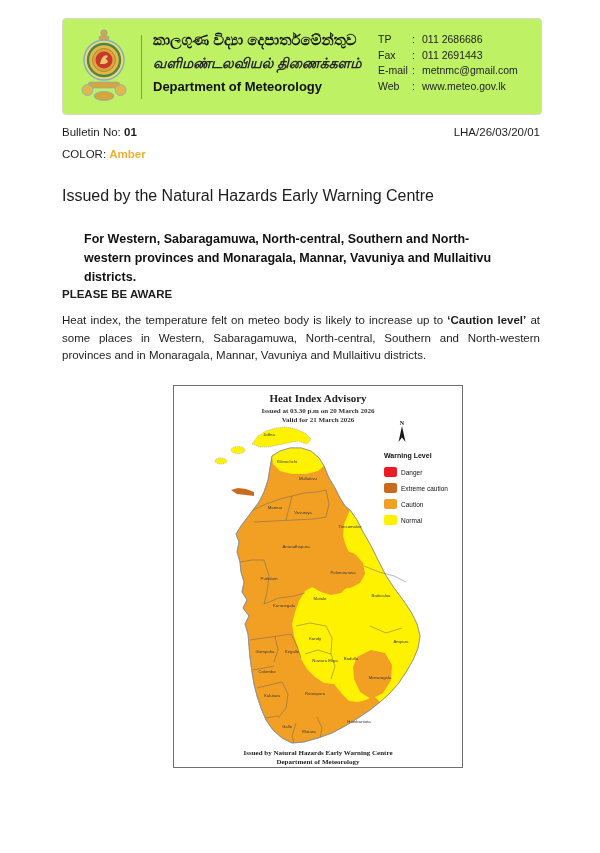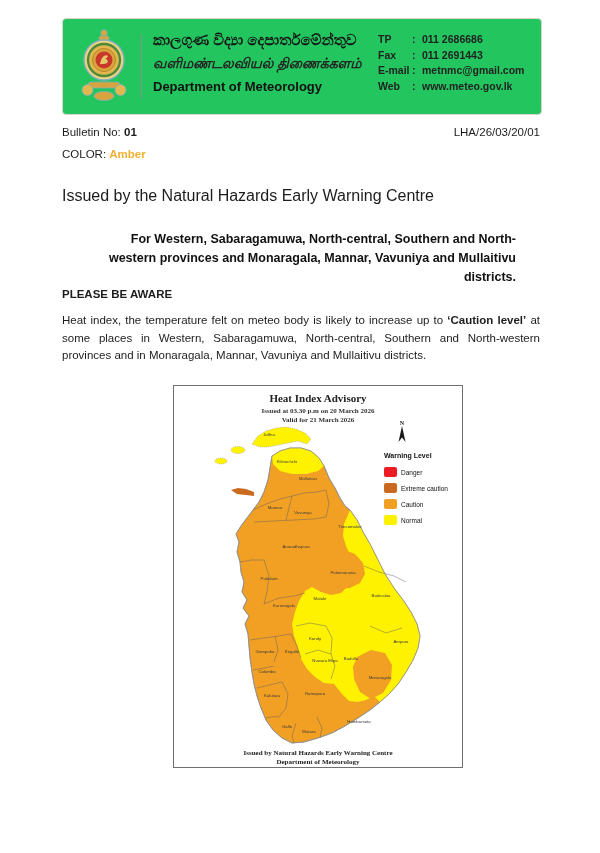--- a/index.html
+++ b/index.html
@@ -1,41 +1,41 @@
 <!DOCTYPE html>
 <html style="--danger: #EC1C24; --extreme: #C96A1E; --caution: #F2A024; --normal: #FFF200;"><head>
 <meta charset="utf-8">
 <style>
   html,body{margin:0;padding:0;background:#fff;}
   #page{position:relative;width:600px;height:853px;background:#ffffff;overflow:hidden;
         font-family:"Liberation Sans",sans-serif;color:#1d1d1d;}
 
   
   .header-box{position:absolute;left:62px;top:18px;width:478px;height:95px;
-    background:#22c55e;border:1px solid #dcd7ca;border-radius:4px;}
+    background:#bef264;border:1px solid #dcd7ca;border-radius:4px;}
   .logo{position:absolute;left:16px;top:8px;width:50px;height:78px;}
   .header-divider{position:absolute;left:78px;top:16px;width:1px;height:64px;background:#8f8f8f;}
   .header-text{position:absolute;left:90px;top:11px;width:230px;}
   .t-sinhala{font-size:15px;font-weight:bold;color:#161616;line-height:20px;}
   .t-tamil{font-size:14px;font-weight:bold;font-style:italic;color:#242424;margin-top:5px;}
   .t-english{font-size:13px;font-weight:bold;color:#111;margin-top:6px;}
   .contacts{position:absolute;left:315px;top:13px;font-size:10.5px;color:#222;line-height:15.5px;}
-  .contact-row{display:flex;font-weight:bold;}
+  .contact-row{display:flex;}
   .contact-label{width:34px;}
   .contact-colon{width:10px;}
 
   
   .bulletin-row{position:absolute;left:62px;top:126px;width:478px;display:flex;
     justify-content:space-between;font-size:11.5px;}
   .color-row{position:absolute;left:62px;top:148px;font-size:11.5px;}
   .amber{font-weight:bold;}
   .advisory-title{position:absolute;left:62px;top:160px;font-size:17px;font-weight:bold;color:#151515;}
   .issued1{position:absolute;left:62px;top:187px;font-size:16px;}
   .issued2{position:absolute;left:62px;top:201px;font-size:11.5px;}
-  .target-para{position:absolute;left:84px;top:230px;width:432px;text-align:right;
+  .target-para{position:absolute;left:84px;top:230px;width:432px;text-align:left;
     font-weight:bold;font-size:12.5px;line-height:19px;color:#111;}
   .aware{position:absolute;left:62px;top:288px;font-size:11.5px;font-weight:bold;}
   .body-para{position:absolute;left:62px;top:312px;width:478px;font-size:11.5px;
     line-height:17.5px;text-align:justify;}
 
   
   .map-box{position:absolute;left:173px;top:385px;width:288px;height:381px;
     border:1px solid #6f6f6f;background:#fff;font-family:"Liberation Serif",serif;}
   .map-title{position:absolute;top:6px;left:0;width:100%;text-align:center;
     font-size:11px;font-weight:bold;color:#222;}

